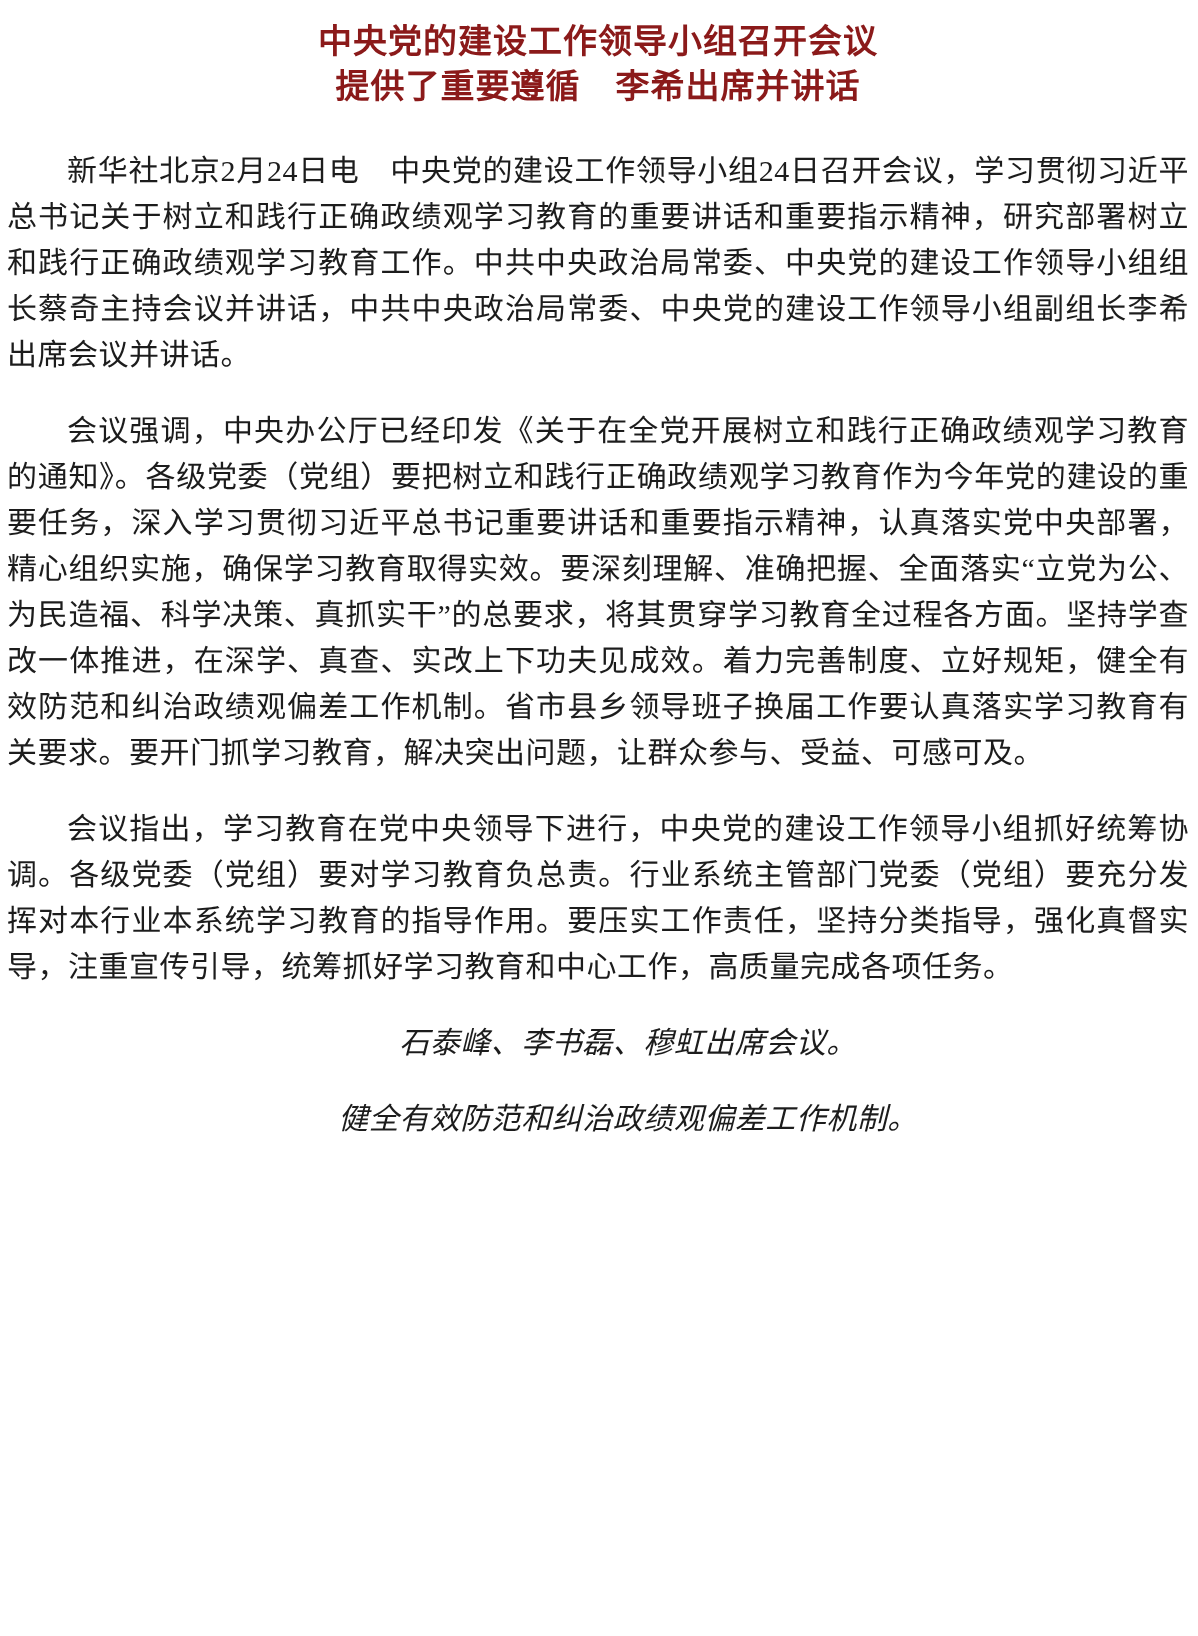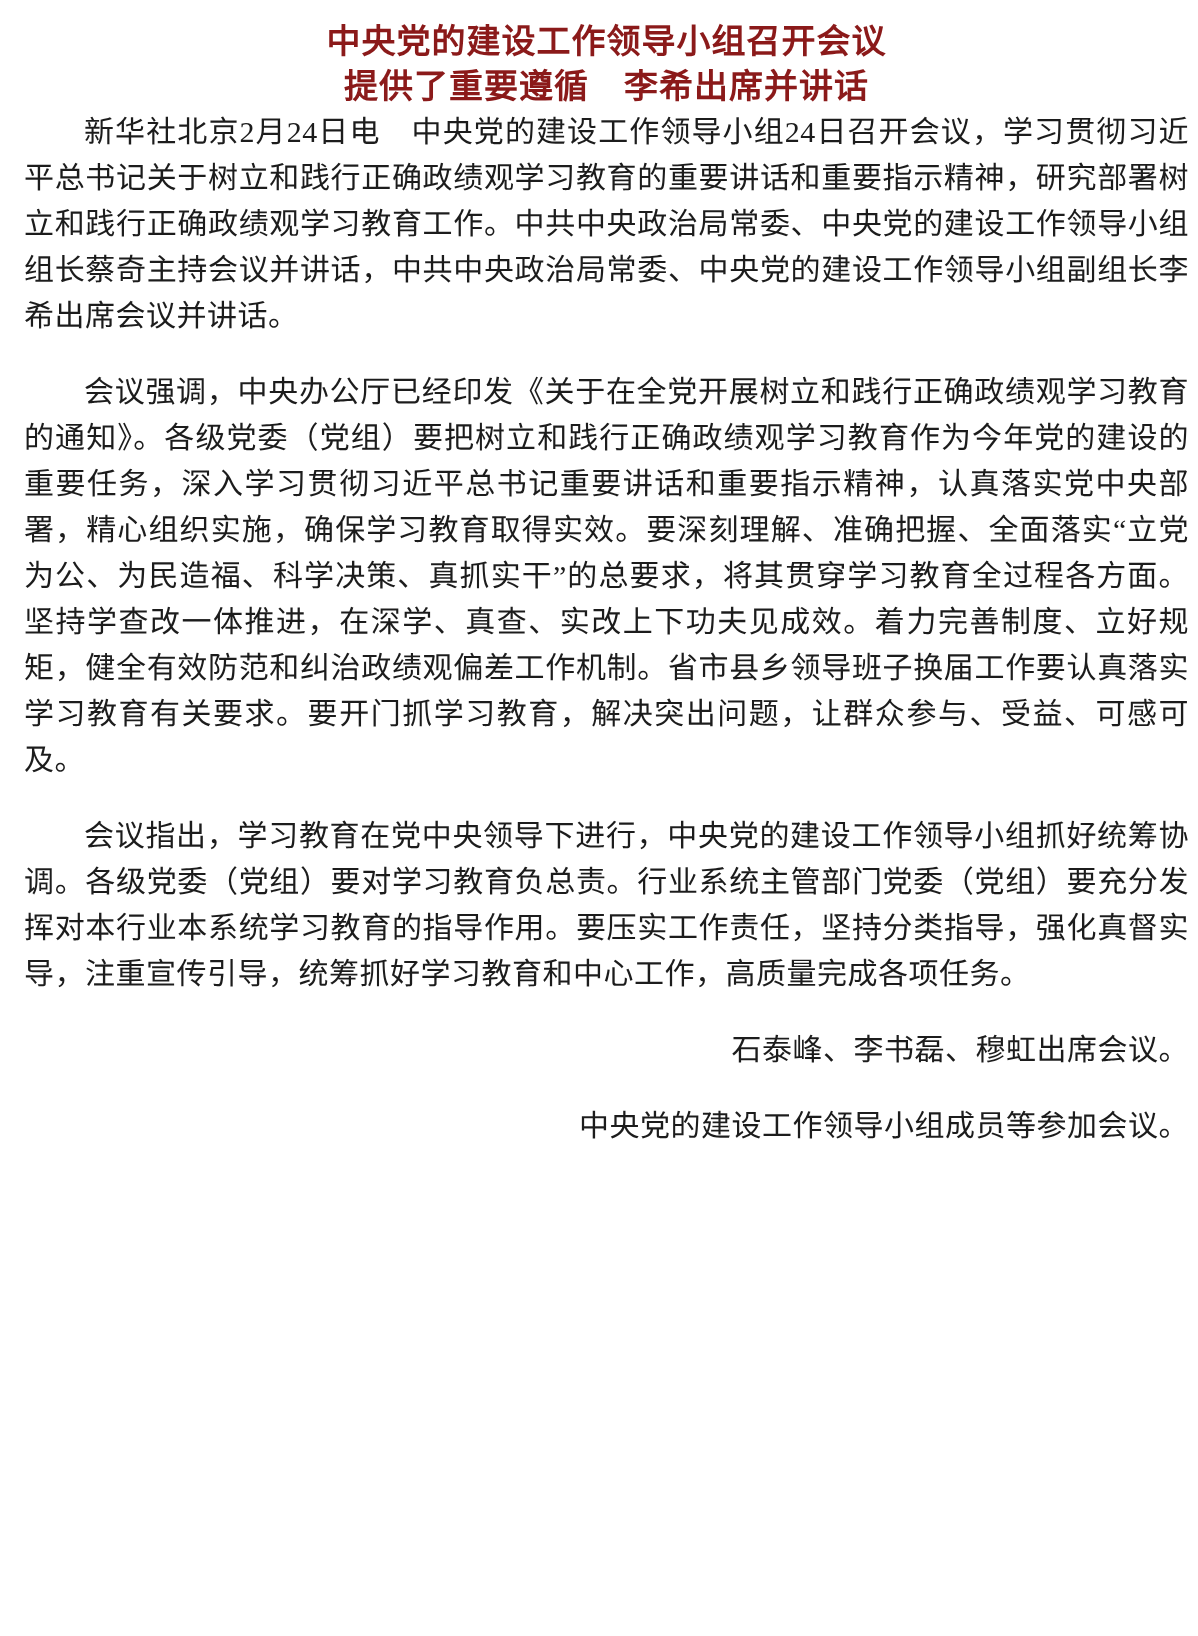--- a/index.html
+++ b/index.html
@@ -7,64 +7,66 @@
     padding: 0;
     background: #ffffff;
   }
   .page {
     position: relative;
     width: 1198px;
     min-height: 1636px;
     margin: 0 auto;
     box-sizing: border-box;
     background: #ffffff;
-    padding: 19px 9px 10px 24px;
+    padding: 19px 9px 10px 7px;
     overflow: hidden;
     font-family: "Liberation Serif", "DejaVu Serif", serif;
   }
   .title-block {
     text-align: center;
   }
   .title-line {
     font-size: 34px;
     line-height: 45px;
     font-weight: bold;
     letter-spacing: 1px;
     font-family: "Liberation Serif", "DejaVu Serif", serif;
   }
   .article {
+    margin-top: 39px;
   }
   .article p {
     margin: 30px 0 0 0;
     font-size: 30px;
     line-height: 46px;
     text-indent: 2em;
     text-align: justify;
     text-justify: inter-character;
     letter-spacing: 0.5px;
     font-family: "Liberation Serif", "DejaVu Serif", serif;
   }
   .article p:first-child {
     margin-top: 0;
   }
   .article p.short {
-    text-align: right;
+    text-align: center;
+    font-style: italic;
   }
 </style>
 </head>
 <body style="background: rgb(255, 255, 255);">
 
 <div class="page">
 
   <header class="title-block" style="color: rgb(139, 26, 26);">
     <div class="title-line">中央党的建设工作领导小组召开会议</div>
     <div class="title-line">提供了重要遵循　李希出席并讲话</div>
   </header>
 
   <div class="article" style="color: rgb(28, 28, 28);">
     <p>新华社北京2月24日电　中央党的建设工作领导小组24日召开会议，学习贯彻习近平总书记关于树立和践行正确政绩观学习教育的重要讲话和重要指示精神，研究部署树立和践行正确政绩观学习教育工作。中共中央政治局常委、中央党的建设工作领导小组组长蔡奇主持会议并讲话，中共中央政治局常委、中央党的建设工作领导小组副组长李希出席会议并讲话。</p>
     <p>会议强调，中央办公厅已经印发《关于在全党开展树立和践行正确政绩观学习教育的通知》。各级党委（党组）要把树立和践行正确政绩观学习教育作为今年党的建设的重要任务，深入学习贯彻习近平总书记重要讲话和重要指示精神，认真落实党中央部署，精心组织实施，确保学习教育取得实效。要深刻理解、准确把握、全面落实“立党为公、为民造福、科学决策、真抓实干”的总要求，将其贯穿学习教育全过程各方面。坚持学查改一体推进，在深学、真查、实改上下功夫见成效。着力完善制度、立好规矩，健全有效防范和纠治政绩观偏差工作机制。省市县乡领导班子换届工作要认真落实学习教育有关要求。要开门抓学习教育，解决突出问题，让群众参与、受益、可感可及。</p>
     <p>会议指出，学习教育在党中央领导下进行，中央党的建设工作领导小组抓好统筹协调。各级党委（党组）要对学习教育负总责。行业系统主管部门党委（党组）要充分发挥对本行业本系统学习教育的指导作用。要压实工作责任，坚持分类指导，强化真督实导，注重宣传引导，统筹抓好学习教育和中心工作，高质量完成各项任务。</p>
     <p class="short">石泰峰、李书磊、穆虹出席会议。</p>
-    <p class="short">中央党的建设工作领导小组成员等参加会议。</p>
+    <p class="short">健全有效防范和纠治政绩观偏差工作机制。</p>
   </div>
 
 </div>
 
 </body></html>

